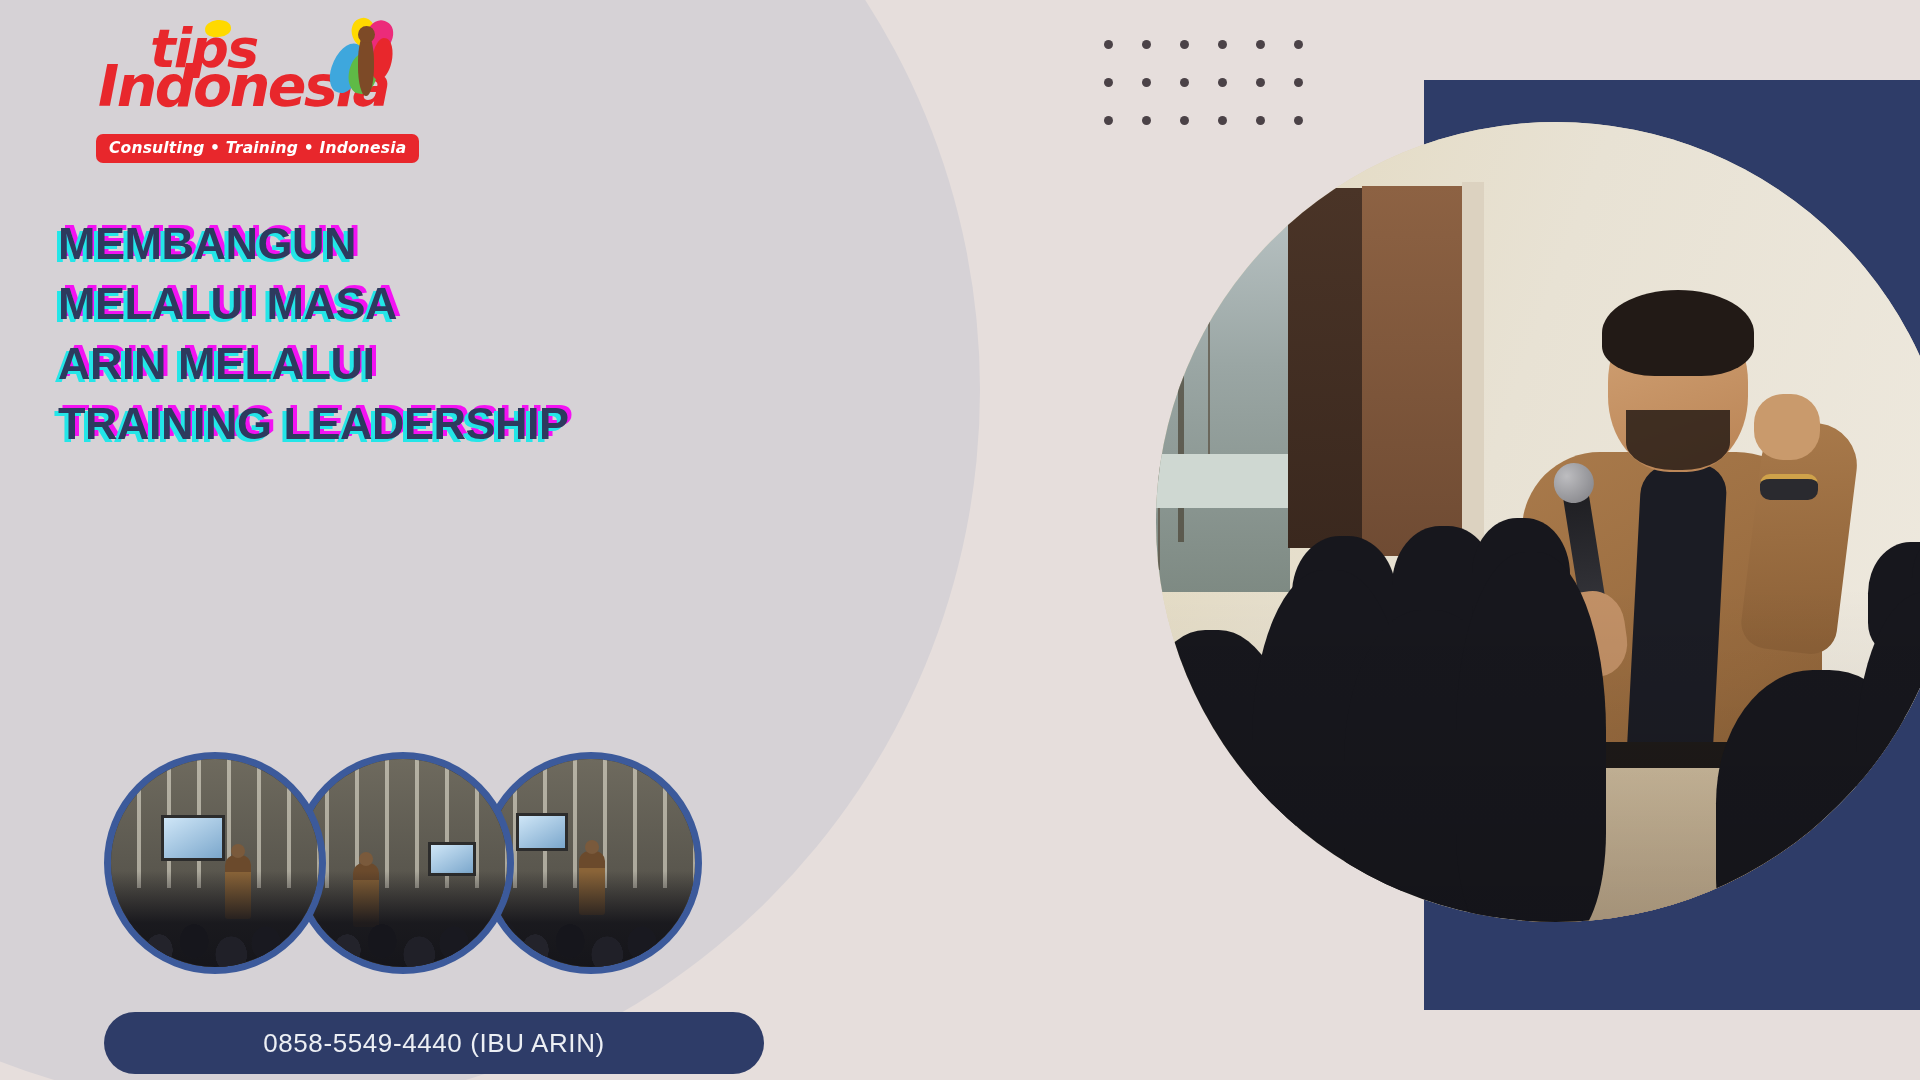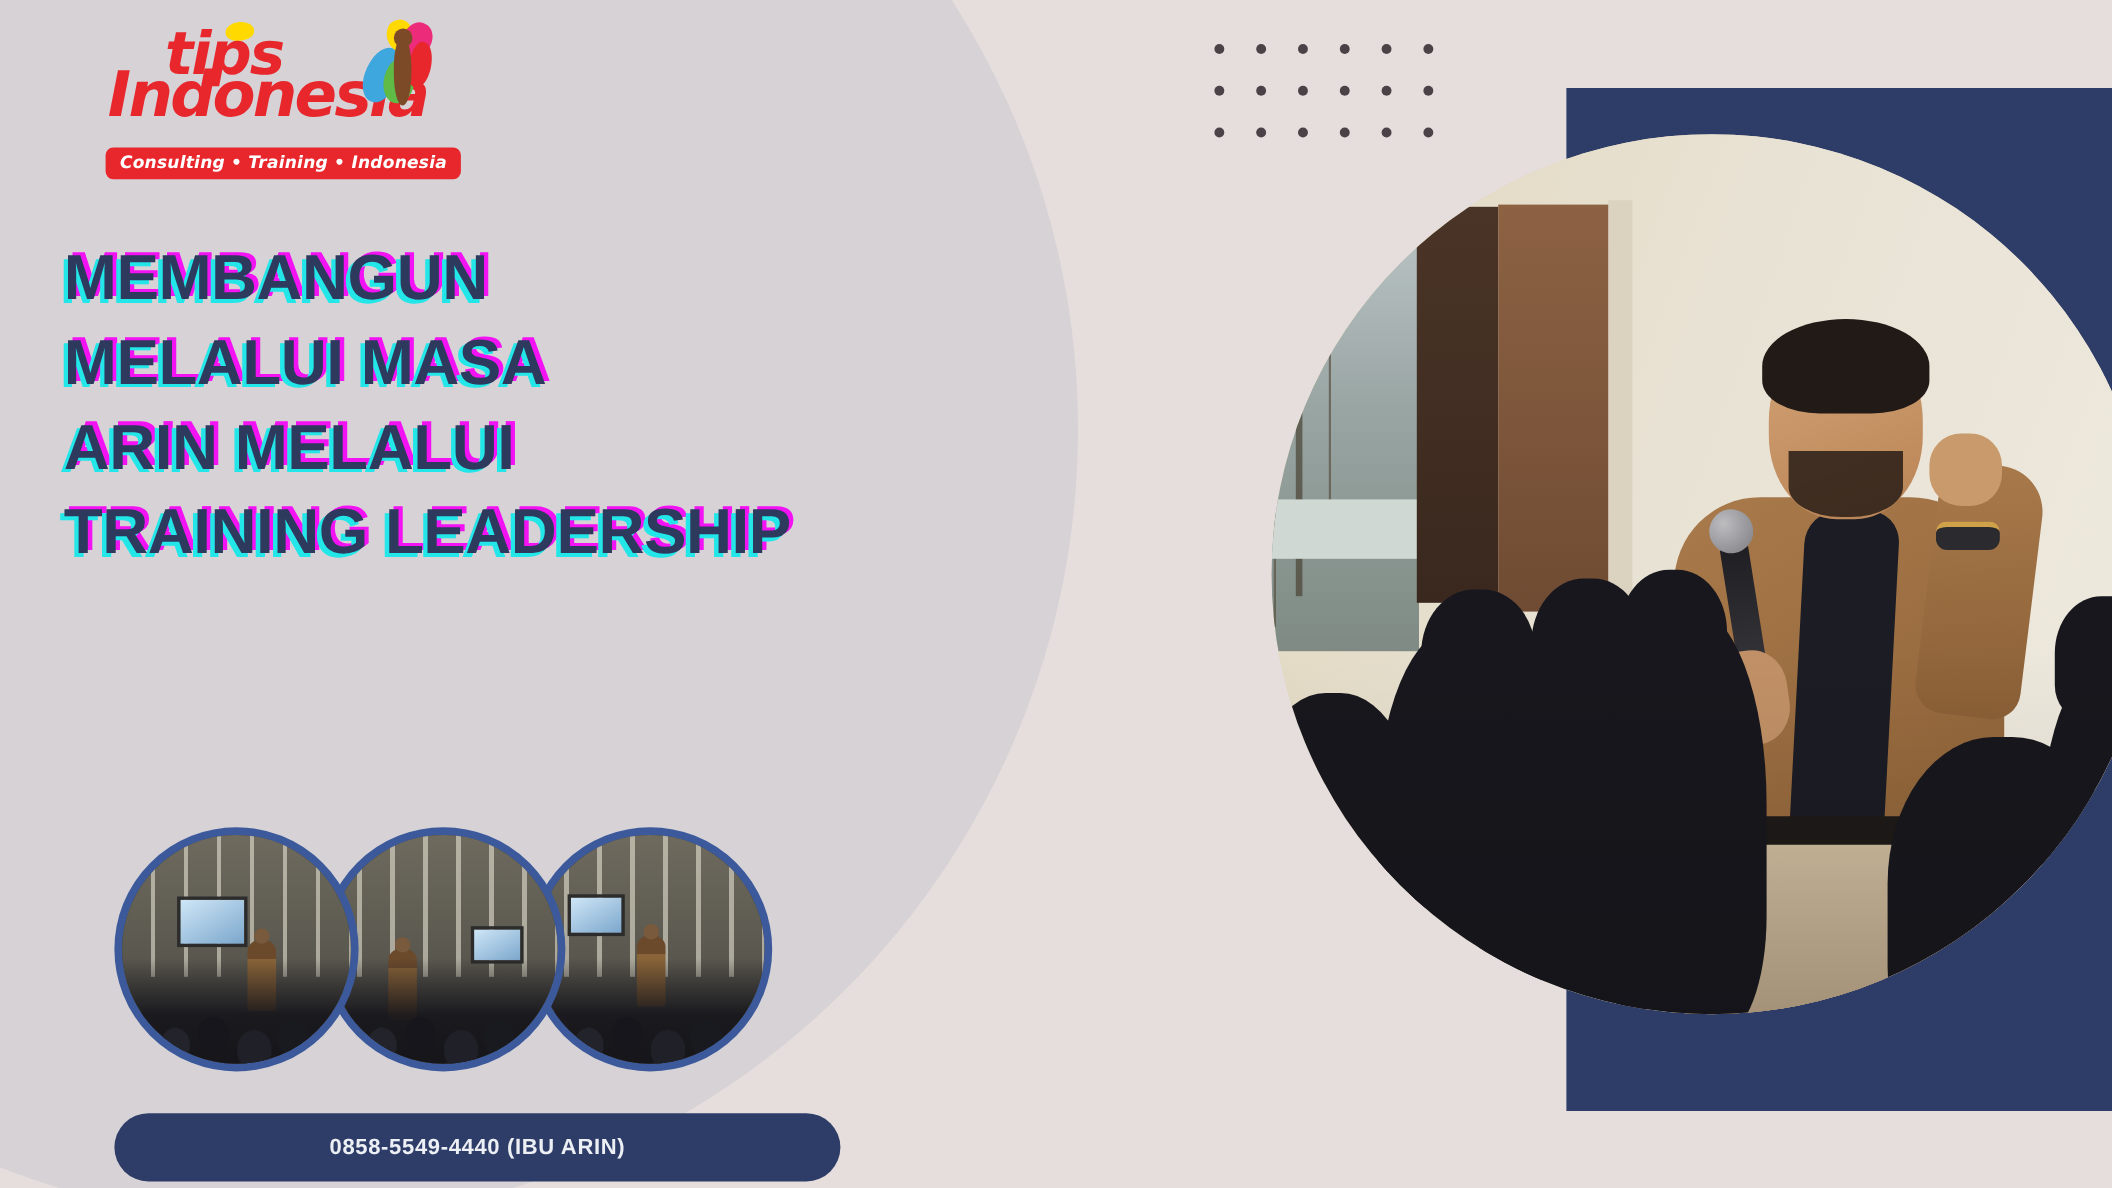--- a/index.html
+++ b/index.html
@@ -94,21 +94,21 @@
   }
 
   
   .headline{
     position:absolute;
     left:58px; top:214px;
     width:1040px;
   }
   .headline .hl{
     font-family:"Liberation Sans", sans-serif;
-    font-size:58px;
+    font-size:45px;
     font-weight:bold;
     line-height:1.33;
     letter-spacing:-0.5px;
     color:#2d3a5e;
     white-space:nowrap;
     text-shadow:
        -4px  3px 0 #23e6e8,
         4px -3px 0 #f312f3;
   }
 
@@ -186,22 +186,22 @@
     height:62px;
     background:#2e3c68;
     border-radius:34px;
     display:flex;
     align-items:center;
     justify-content:center;
     padding:0 54px;
   }
   .contact span{
     color:#eceff4;
-    font-size:20px;
-    font-weight:bold;
+    font-size:26px;
+    font-weight:normal;
     letter-spacing:0.6px;
     white-space:nowrap;
   }
 
   
   .navy-panel{
     position:absolute;
     left:1424px; top:80px;
     width:496px; height:930px;
     background:#2e3c68;

